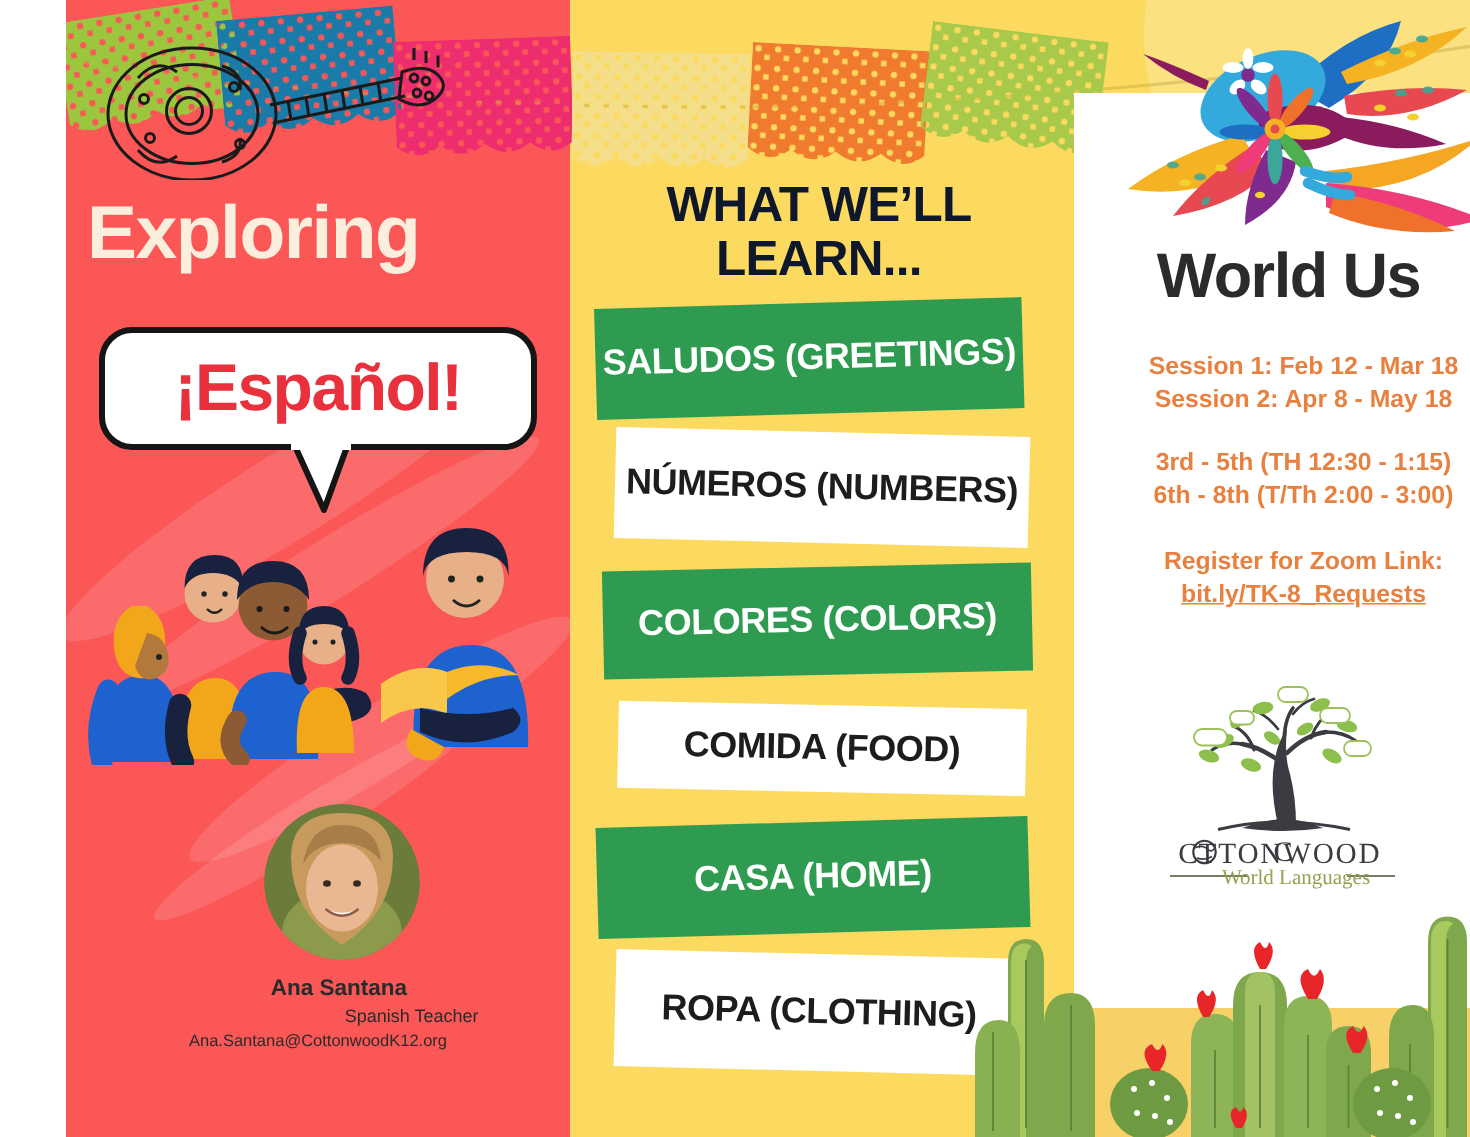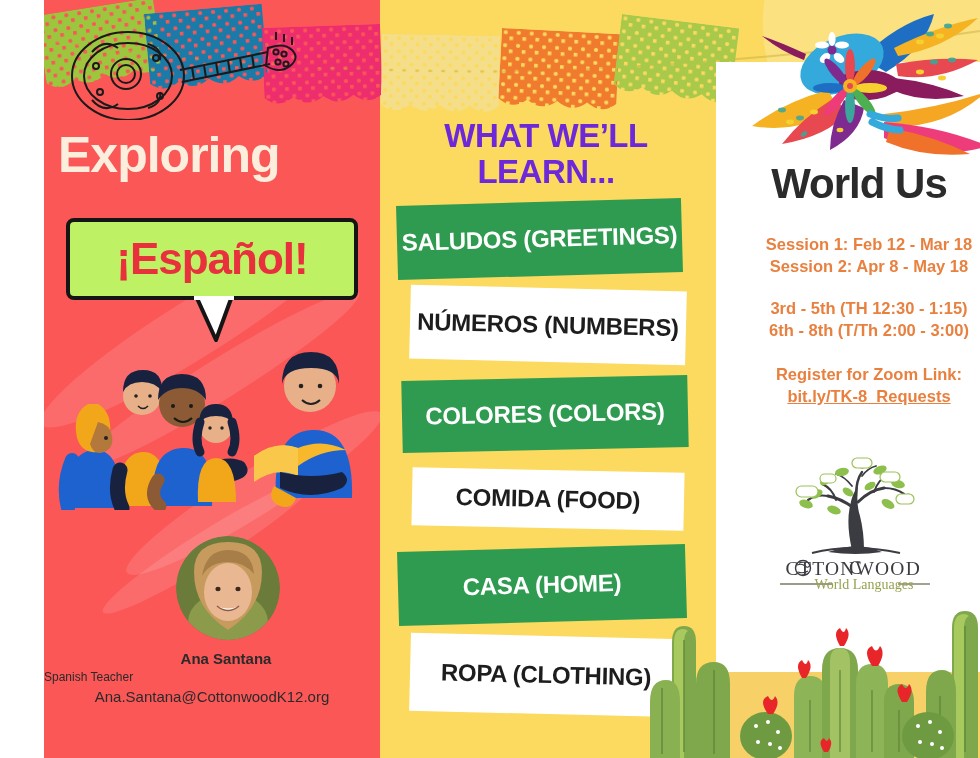--- a/index.html
+++ b/index.html
@@ -28,45 +28,45 @@
   
   .guitar { position:absolute; left:8px; top:8px; width:300px; height:112px; }
 
   
   .title-exploring {
     position:absolute; left:14px; top:130px; width:320px;
     font-size:50px; font-weight:bold; color:#FBEEDC; letter-spacing:-1px; line-height:1;
   }
   .bubble {
     position:absolute; left:22px; top:218px; width:292px; height:82px;
-    background:#bef264; border:4px solid #151515; border-radius:8px;
+    background:#ffffff; border:4px solid #151515; border-radius:22px;
     display:flex; align-items:center; justify-content:center;
   }
   .bubble-text { font-size:44px; font-weight:bold; color:#E8313C; letter-spacing:-1px; line-height:1; }
   .bubble-tail { position:absolute; left:150px; top:296px; width:40px; height:46px; }
 
   
   .kids { position:absolute; left:14px; top:330px; width:316px; height:180px; }
 
   
   .avatar {
     position:absolute; left:132px; top:536px; width:104px; height:104px;
     border-radius:50%; overflow:hidden;
   }
   .teacher-name { position:absolute; left:0; top:650px; width:336px; text-align:center;
                   font-size:15px; font-weight:bold; color:#2A2A2A;padding-left:28px; }
-  .teacher-role { position:absolute; left:0; top:670px; width:275px; text-align:left;
+  .teacher-role { position:absolute; left:0; top:670px; width:275px; text-align:right;
                   font-size:12px; color:#2A2A2A; }
   .teacher-mail { position:absolute; left:0; top:688px; width:336px; text-align:center;
-                  font-size:15px; color:#2A2A2A; }
+                  font-size:11px; color:#2A2A2A; }
 
   
   .learn-head {
     position:absolute; left:352px; top:118px; width:300px; text-align:center;
-    font-size:33px; font-weight:bold; color:#6d28d9; line-height:1.08; letter-spacing:-.5px;
+    font-size:33px; font-weight:bold; color:#0f172a; line-height:1.08; letter-spacing:-.5px;
   }
   .banner {
     position:absolute; display:flex; align-items:center; justify-content:center;
     text-align:center; font-weight:bold; line-height:1.06; letter-spacing:-.3px;
   }
   .banner.green { background:#2E9B50; color:#FFFFFF; }
   .banner.white { background:#FFFFFF; color:#1D1D1D; }
 
   
   .bird { position:absolute; left:700px; top:2px; width:250px; height:160px; }

